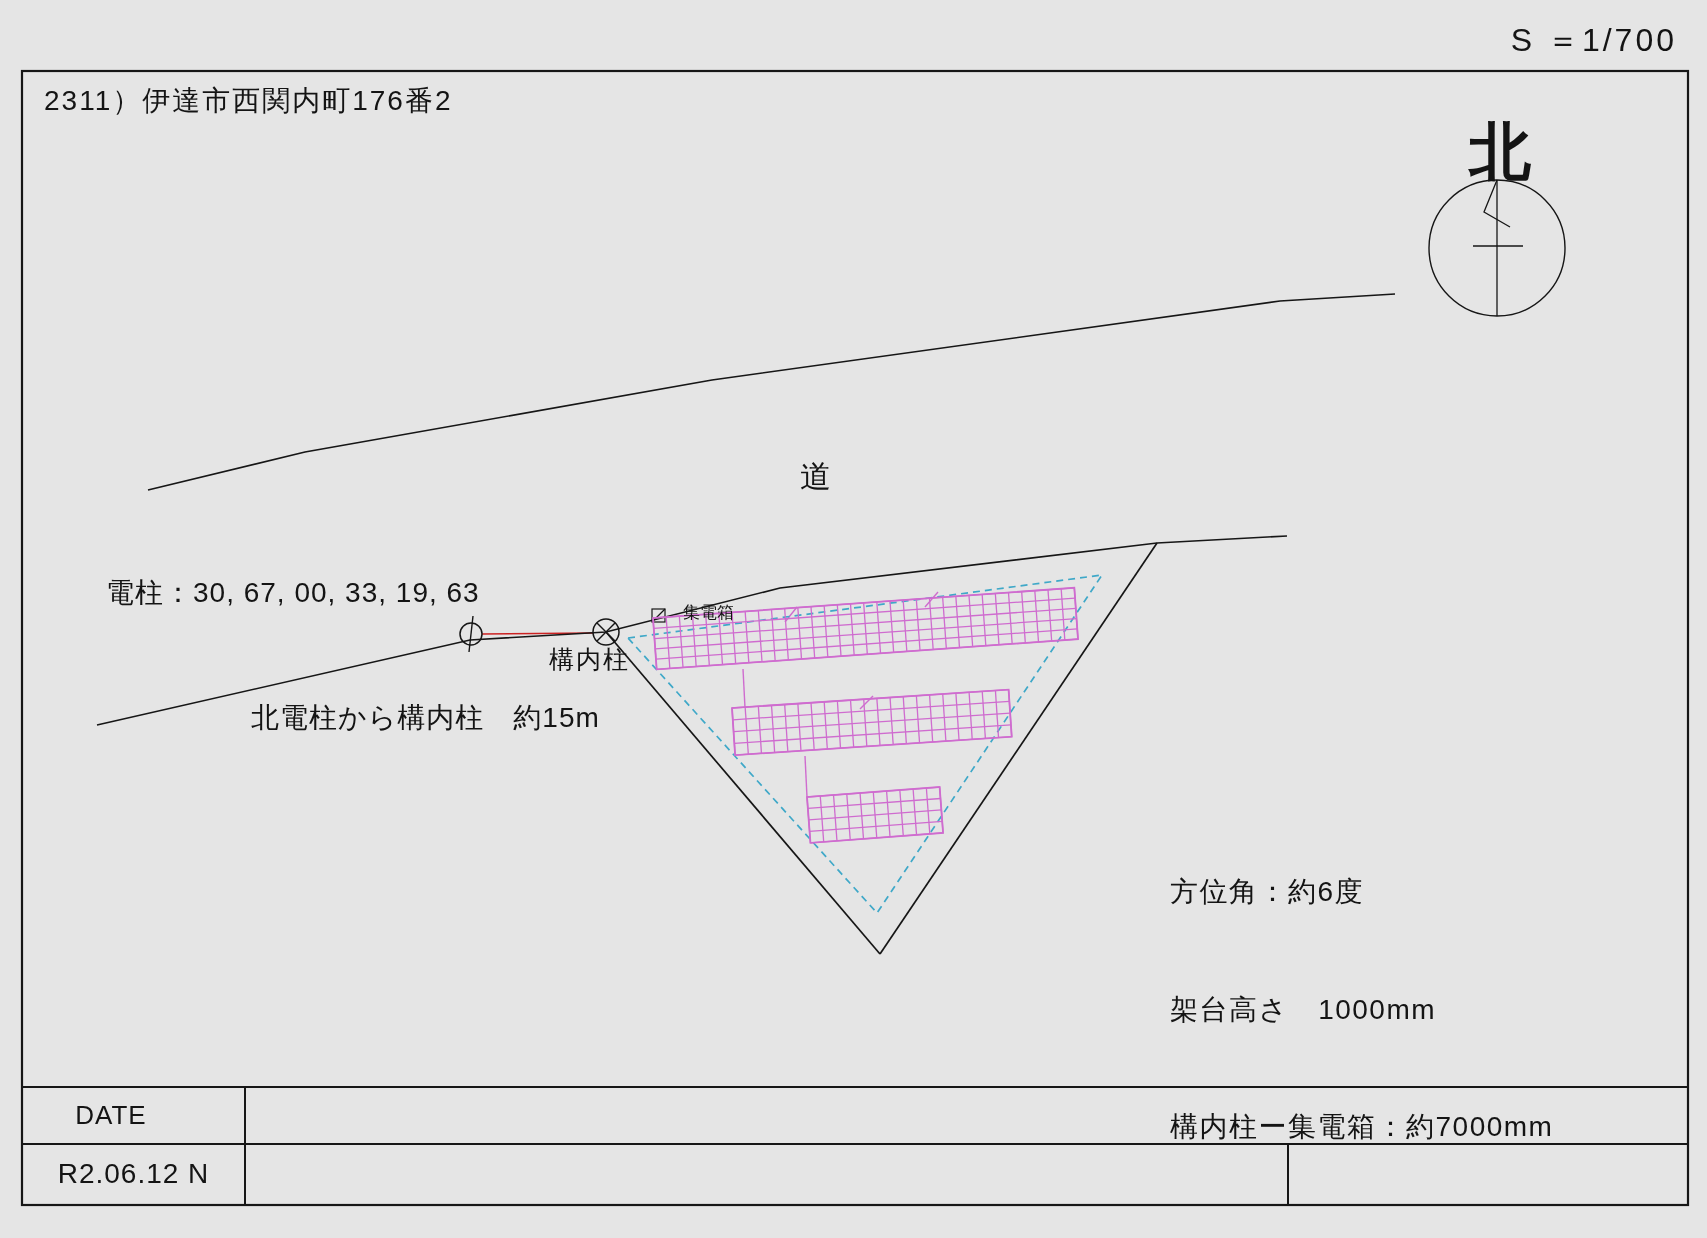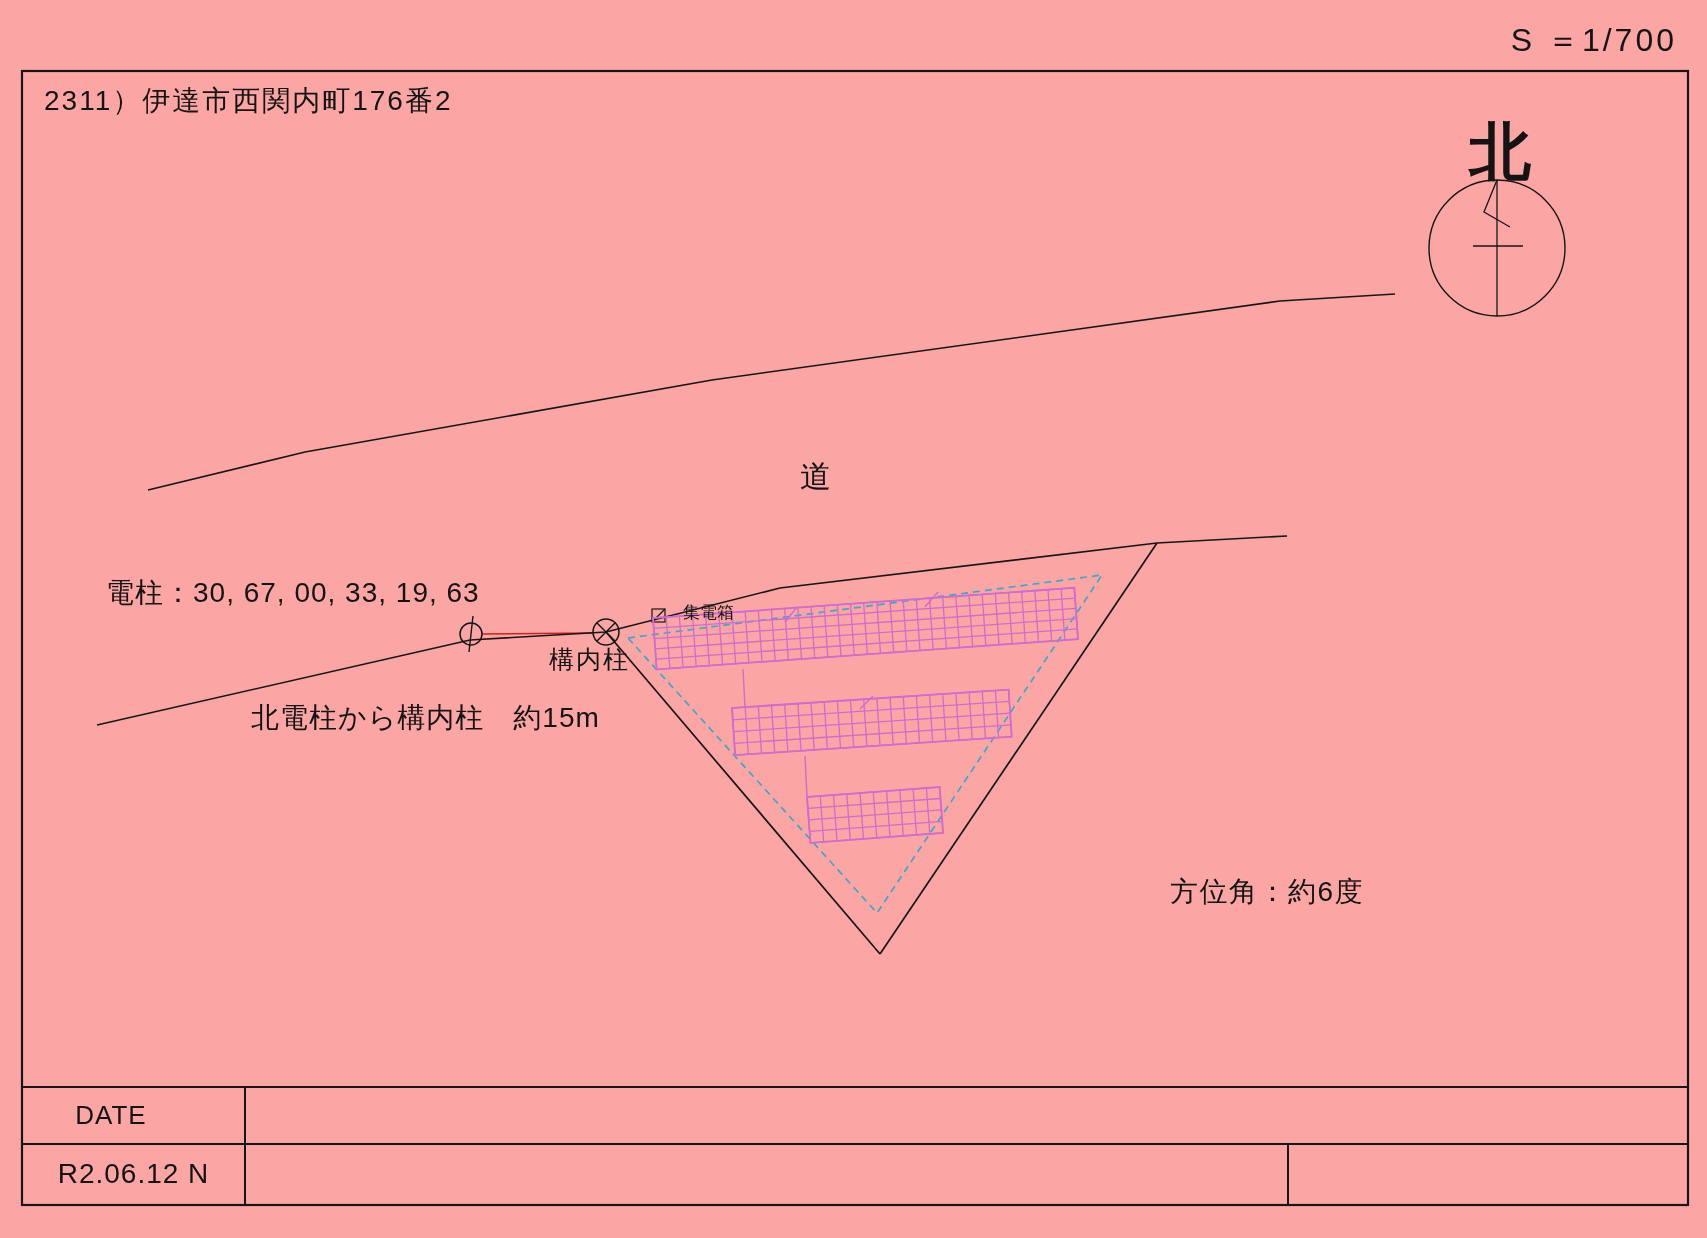--- a/index.html
+++ b/index.html
@@ -1,16 +1,16 @@
 <!DOCTYPE html>
 <html><head>
 <meta charset="utf-8">
 <style>
   html,body{margin:0;padding:0;background:#fff;}
-  .page{position:relative;width:1707px;height:1238px;background:#fca5a5;overflow:hidden;
+  .page{position:relative;width:1707px;height:1238px;background:#e5e5e5;overflow:hidden;
         font-family:"Liberation Sans","DejaVu Sans",sans-serif;color:#141414;}
   svg{position:absolute;left:0;top:0;}
   .label{position:absolute;white-space:pre;line-height:1.15;}
   .scale-label{right:30px;top:22px;font-size:32px;letter-spacing:3px;}
   .title-label{left:44px;top:85px;font-size:28px;letter-spacing:2px;}
   .north-label{left:1445px;top:116px;width:110px;text-align:center;font-size:62px;font-weight:bold;}
   .road-label{left:800px;top:459px;font-size:31px;}
   .pole-label{left:106px;top:577px;font-size:28px;letter-spacing:1px;}
   .konai-label{left:549px;top:645px;font-size:25px;letter-spacing:2px;}
   .distance-label{left:251px;top:702px;font-size:28px;letter-spacing:1px;}
@@ -152,18 +152,20 @@
   <div class="label title-label">2311）伊達市西関内町176番2</div>
   <div class="label north-label">北</div>
   <div class="label road-label">道</div>
   <div class="label pole-label">電柱：30, 67, 00, 33, 19, 63</div>
   <div class="label konai-label">構内柱</div>
   <div class="label distance-label">北電柱から構内柱　約15m</div>
   <div class="label collector-label">集電箱</div>
 
   <div class="label notes-block">
     <div class="note-line">方位角：約6度</div>
+    <div class="note-line">架台高さ　1000mm</div>
+    <div class="note-line">構内柱ー集電箱：約7000mm</div>
   </div>
 
   <div class="label t-date">DATE</div>
   <div class="label t-datev">R2.06.12 N</div>
 
 </div>
 
 </body></html>

